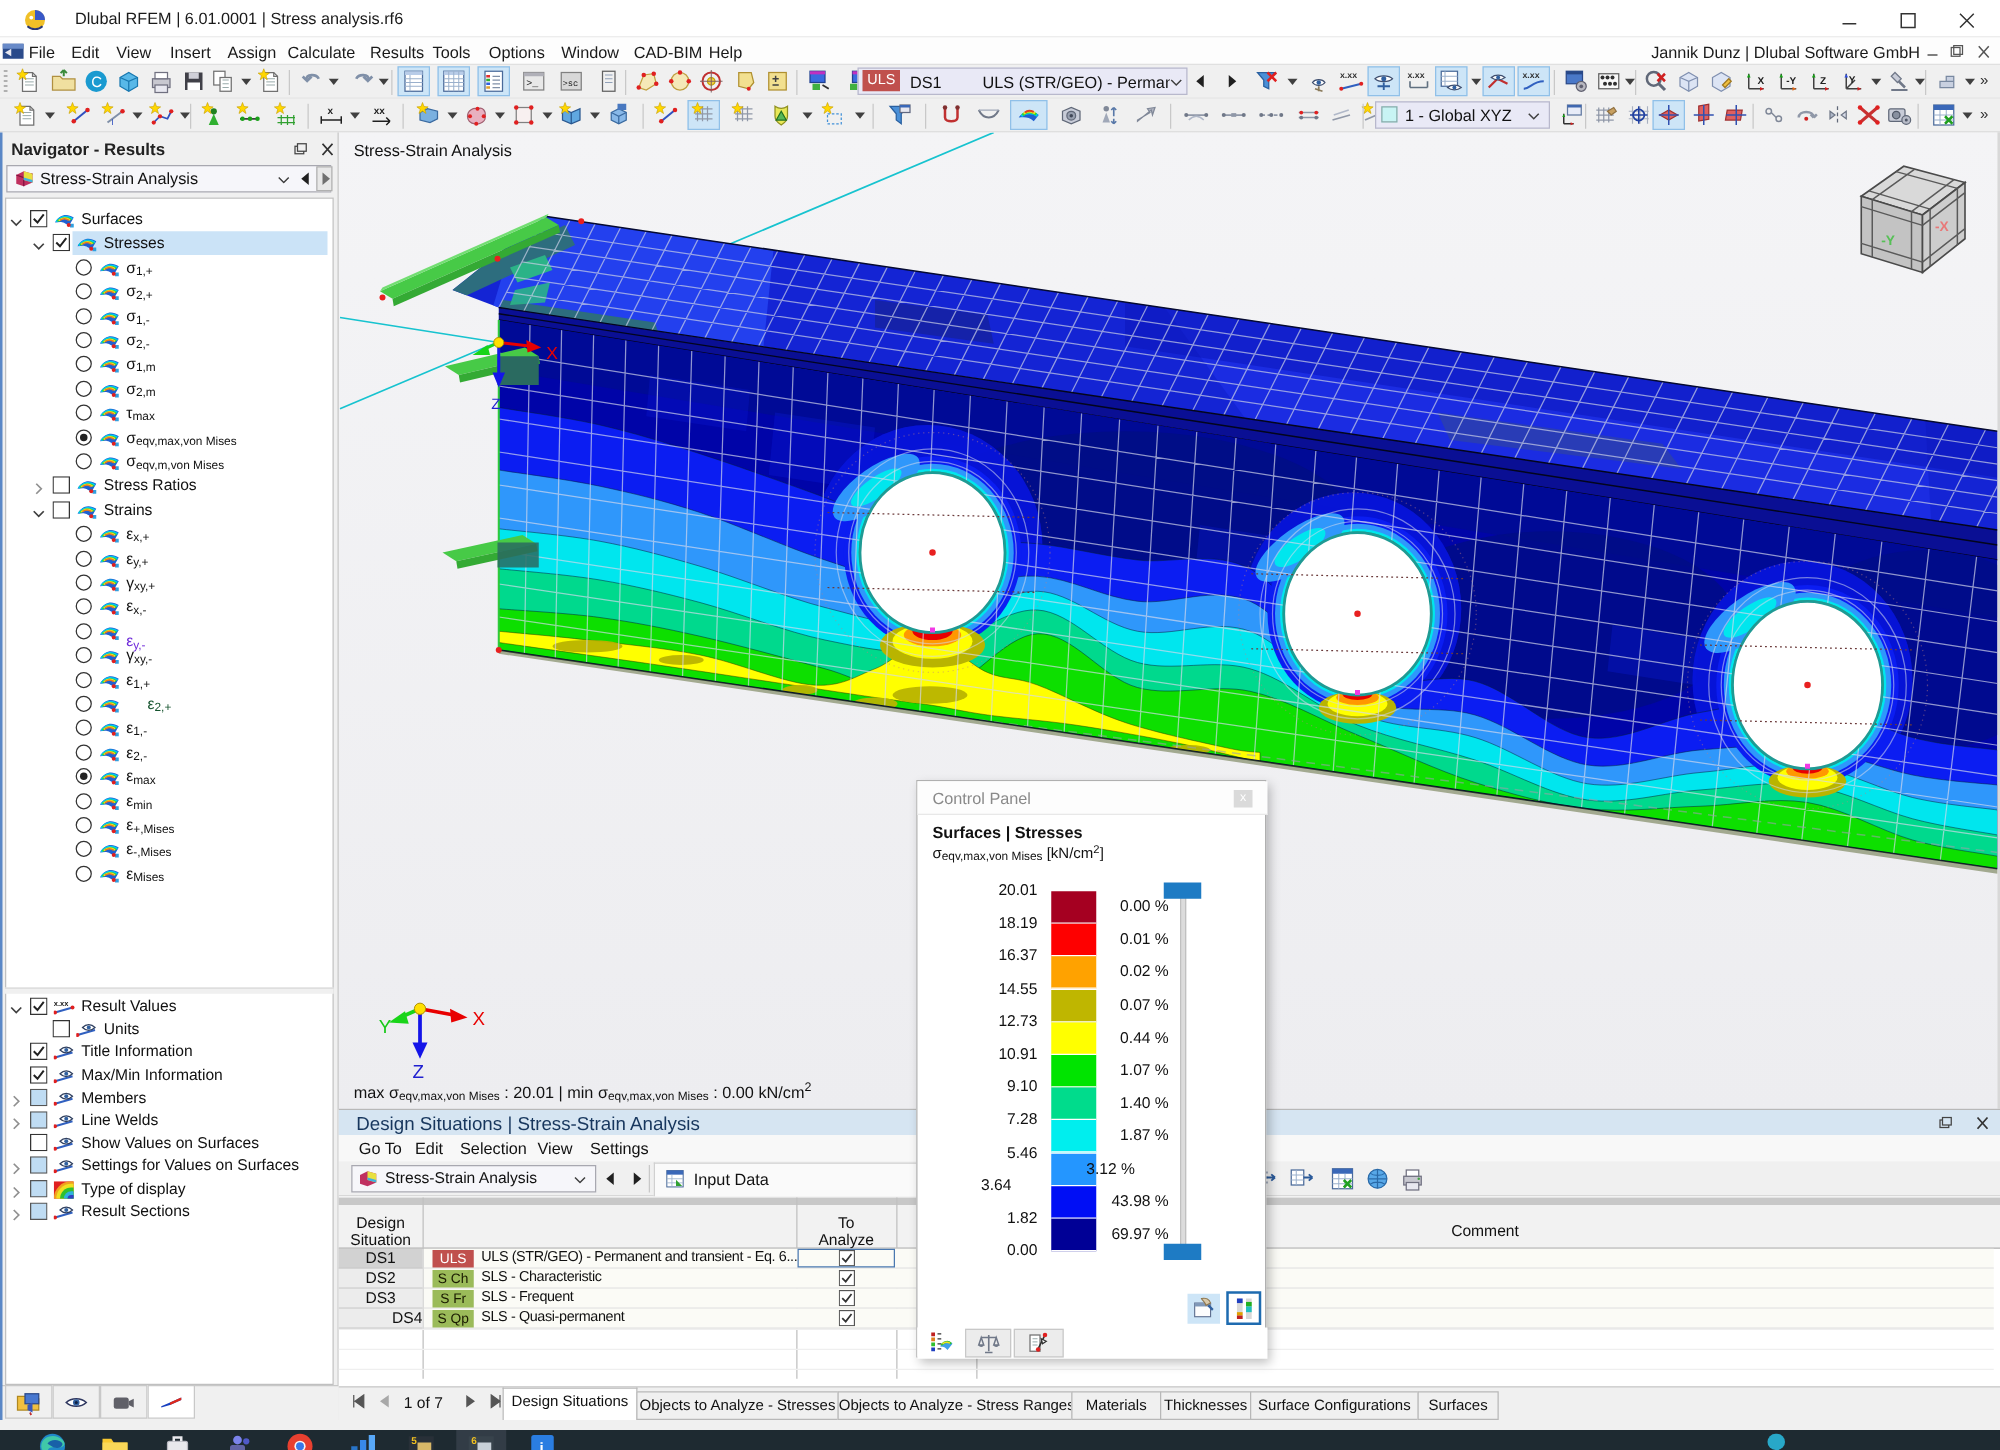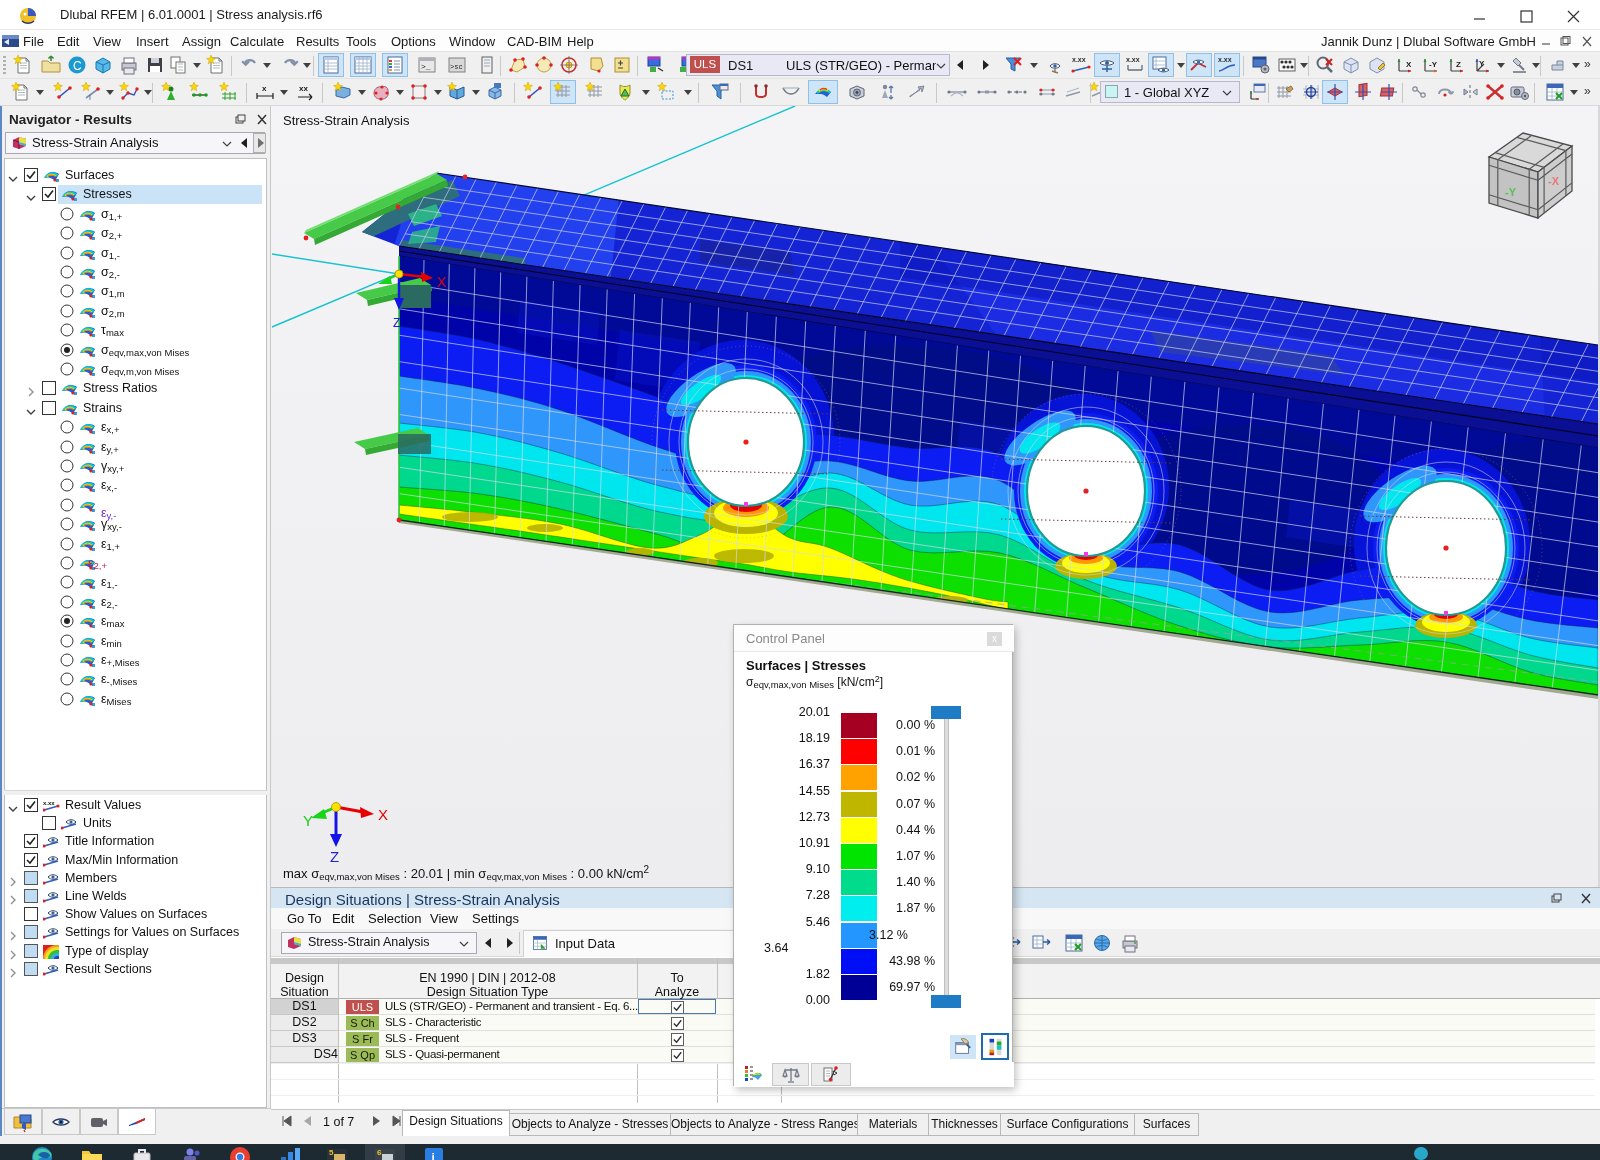--- a/index.html
+++ b/index.html
@@ -1195,21 +1195,21 @@
       </svg></div>
     <div style="position:absolute;left:79px;top:451px"><svg width="17" height="14" viewBox="0 0 17 14">
         <path d="M1 9 C5 2 11 2 16 5 L12 12 C7 7 4 9 1 9 Z" fill="#2060d0"></path>
         <path d="M2 8.5 C6 3.5 11 3.5 15 6" stroke="#00c8f0" stroke-width="1.6" fill="none"></path>
         <path d="M3 8 C7 4.5 10 4.5 14 6.8" stroke="#30d830" stroke-width="1.5" fill="none"></path>
         <path d="M4 7.5 C7 5 10 5 13 7" stroke="#f0e020" stroke-width="1.4" fill="none"></path>
         <path d="M5 7.2 C8 5.6 9 5.6 12 7.2" stroke="#e87820" stroke-width="1.2" fill="none"></path>
         <rect x="13" y="10" width="3" height="3" fill="#30a0e0"></rect>
         <circle cx="12" cy="11" r="1.6" fill="#e02020"></circle>
       </svg></div>
-    <div style="position:absolute;left:88px;top:450px;font-size:12.5px;color:#be185d;white-space:nowrap">ε<span style="font-size:9.5px;position:relative;top:2px">2,+</span></div>
+    <div style="position:absolute;left:118px;top:450px;font-size:12.5px;color:#14532d;white-space:nowrap">ε<span style="font-size:9.5px;position:relative;top:2px">2,+</span></div>
     <div style="position:absolute;left:60px;top:469px"><svg width="14" height="14" viewBox="0 0 14 14">
         <circle cx="7" cy="7" r="6" fill="#fff" stroke="#333"></circle>
       </svg></div>
     <div style="position:absolute;left:79px;top:470px"><svg width="17" height="14" viewBox="0 0 17 14">
         <path d="M1 9 C5 2 11 2 16 5 L12 12 C7 7 4 9 1 9 Z" fill="#2060d0"></path>
         <path d="M2 8.5 C6 3.5 11 3.5 15 6" stroke="#00c8f0" stroke-width="1.6" fill="none"></path>
         <path d="M3 8 C7 4.5 10 4.5 14 6.8" stroke="#30d830" stroke-width="1.5" fill="none"></path>
         <path d="M4 7.5 C7 5 10 5 13 7" stroke="#f0e020" stroke-width="1.4" fill="none"></path>
         <path d="M5 7.2 C8 5.6 9 5.6 12 7.2" stroke="#e87820" stroke-width="1.2" fill="none"></path>
         <rect x="13" y="10" width="3" height="3" fill="#30a0e0"></rect>
@@ -1516,22 +1516,22 @@
       <svg width="22" height="22" viewBox="0 0 22 22">
         <rect x="4" y="9" width="14" height="7" fill="#c8c8d0" stroke="#707080"></rect>
         <rect x="6" y="4" width="10" height="5" fill="#fff" stroke="#707080"></rect>
         <rect x="6" y="14" width="10" height="6" fill="#e8e8f0" stroke="#707080"></rect>
         <circle cx="16" cy="11" r="1" fill="#40a040"></circle>
       </svg>
     </div>
     <div style="position:absolute;left:0;top:70px;width:1329px;height:6px;background:#c8c8c8"></div>
     <div style="position:absolute;left:0;top:76px;width:1329px;height:35px;background:#f2f2f2;border-bottom:1px solid #b0b0b0"></div>
     <div style="position:absolute;left:0;top:83px;width:67px;text-align:center;font-size:12.5px;color:#111;line-height:14px">Design<br>Situation</div>
-    <div style="position:absolute;left:67px;top:83px;width:299px;text-align:center;font-size:12.5px;color:#111;line-height:14px">EN 1990 | DIN | 2012-08<br>Design Situation Type</div>
     <div style="position:absolute;left:366px;top:83px;width:80px;text-align:center;font-size:12.5px;color:#111;line-height:14px">To<br>Analyze</div>
+    <div style="position:absolute;left:510px;top:90px;width:814px;text-align:center;font-size:12.5px;color:#111">Comment</div>
     <div style="position:absolute;left:67px;top:70px;width:1px;height:145px;background:#c0c0c0"></div>
     <div style="position:absolute;left:366px;top:70px;width:1px;height:145px;background:#c0c0c0"></div>
     <div style="position:absolute;left:446px;top:70px;width:1px;height:145px;background:#c0c0c0"></div>
     <div style="position:absolute;left:510px;top:70px;width:1px;height:145px;background:#c0c0c0"></div>
     <div style="position:absolute;left:0;top:111px;width:67px;height:16px;background:#d2d2d2;border-bottom:1px solid #c8c8c8;text-align:center;font-size:12.5px;color:#111">DS1</div>
     <div style="position:absolute;left:68px;top:111px;width:1256px;height:16px;background:#fbfbf6;border-bottom:1px solid #e0e0e0"></div>
     <div style="position:absolute;left:75px;top:112px;width:33px;height:14px;background:#c0504d;color:#ffffff;font-size:11px;text-align:center;line-height:14px">ULS</div>
     <div style="position:absolute;left:114px;top:112px;width:253px;overflow:hidden;font-size:11.5px;letter-spacing:-0.3px;color:#111;white-space:nowrap">ULS (STR/GEO) - Permanent and transient - Eq. 6...</div>
     <div style="position:absolute;left:400px;top:112px"><svg width="13" height="13" viewBox="0 0 14 14">
         <rect x="0.5" y="0.5" width="13" height="13" fill="#fff" stroke="#555"></rect>
@@ -1600,21 +1600,21 @@
     <div style="position:absolute;left:107px;top:350px;width:36px;height:26px;background:#000096;border-bottom:1px solid #fff"></div>
     <div style="position:absolute;left:30px;top:80px;width:66px;text-align:right;font-size:12.5px;color:#111">20.01</div>
     <div style="position:absolute;left:30px;top:106px;width:66px;text-align:right;font-size:12.5px;color:#111">18.19</div>
     <div style="position:absolute;left:30px;top:132px;width:66px;text-align:right;font-size:12.5px;color:#111">16.37</div>
     <div style="position:absolute;left:30px;top:159px;width:66px;text-align:right;font-size:12.5px;color:#111">14.55</div>
     <div style="position:absolute;left:30px;top:185px;width:66px;text-align:right;font-size:12.5px;color:#111">12.73</div>
     <div style="position:absolute;left:30px;top:211px;width:66px;text-align:right;font-size:12.5px;color:#111">10.91</div>
     <div style="position:absolute;left:30px;top:237px;width:66px;text-align:right;font-size:12.5px;color:#111">9.10</div>
     <div style="position:absolute;left:30px;top:263px;width:66px;text-align:right;font-size:12.5px;color:#111">7.28</div>
     <div style="position:absolute;left:30px;top:290px;width:66px;text-align:right;font-size:12.5px;color:#111">5.46</div>
-    <div style="position:absolute;left:30px;top:316px;width:66px;text-align:left;font-size:12.5px;color:#111">3.64</div>
+    <div style="position:absolute;left:30px;top:316px;width:66px;text-align:center;font-size:12.5px;color:#111">3.64</div>
     <div style="position:absolute;left:30px;top:342px;width:66px;text-align:right;font-size:12.5px;color:#111">1.82</div>
     <div style="position:absolute;left:30px;top:368px;width:66px;text-align:right;font-size:12.5px;color:#111">0.00</div>
     <div style="position:absolute;left:135px;top:93px;width:66px;text-align:right;font-size:12.5px;color:#111">0.00 %</div>
     <div style="position:absolute;left:135px;top:119px;width:66px;text-align:right;font-size:12.5px;color:#111">0.01 %</div>
     <div style="position:absolute;left:135px;top:145px;width:66px;text-align:right;font-size:12.5px;color:#111">0.02 %</div>
     <div style="position:absolute;left:135px;top:172px;width:66px;text-align:right;font-size:12.5px;color:#111">0.07 %</div>
     <div style="position:absolute;left:135px;top:198px;width:66px;text-align:right;font-size:12.5px;color:#111">0.44 %</div>
     <div style="position:absolute;left:135px;top:224px;width:66px;text-align:right;font-size:12.5px;color:#111">1.07 %</div>
     <div style="position:absolute;left:135px;top:250px;width:66px;text-align:right;font-size:12.5px;color:#111">1.40 %</div>
     <div style="position:absolute;left:135px;top:276px;width:66px;text-align:right;font-size:12.5px;color:#111">1.87 %</div>

